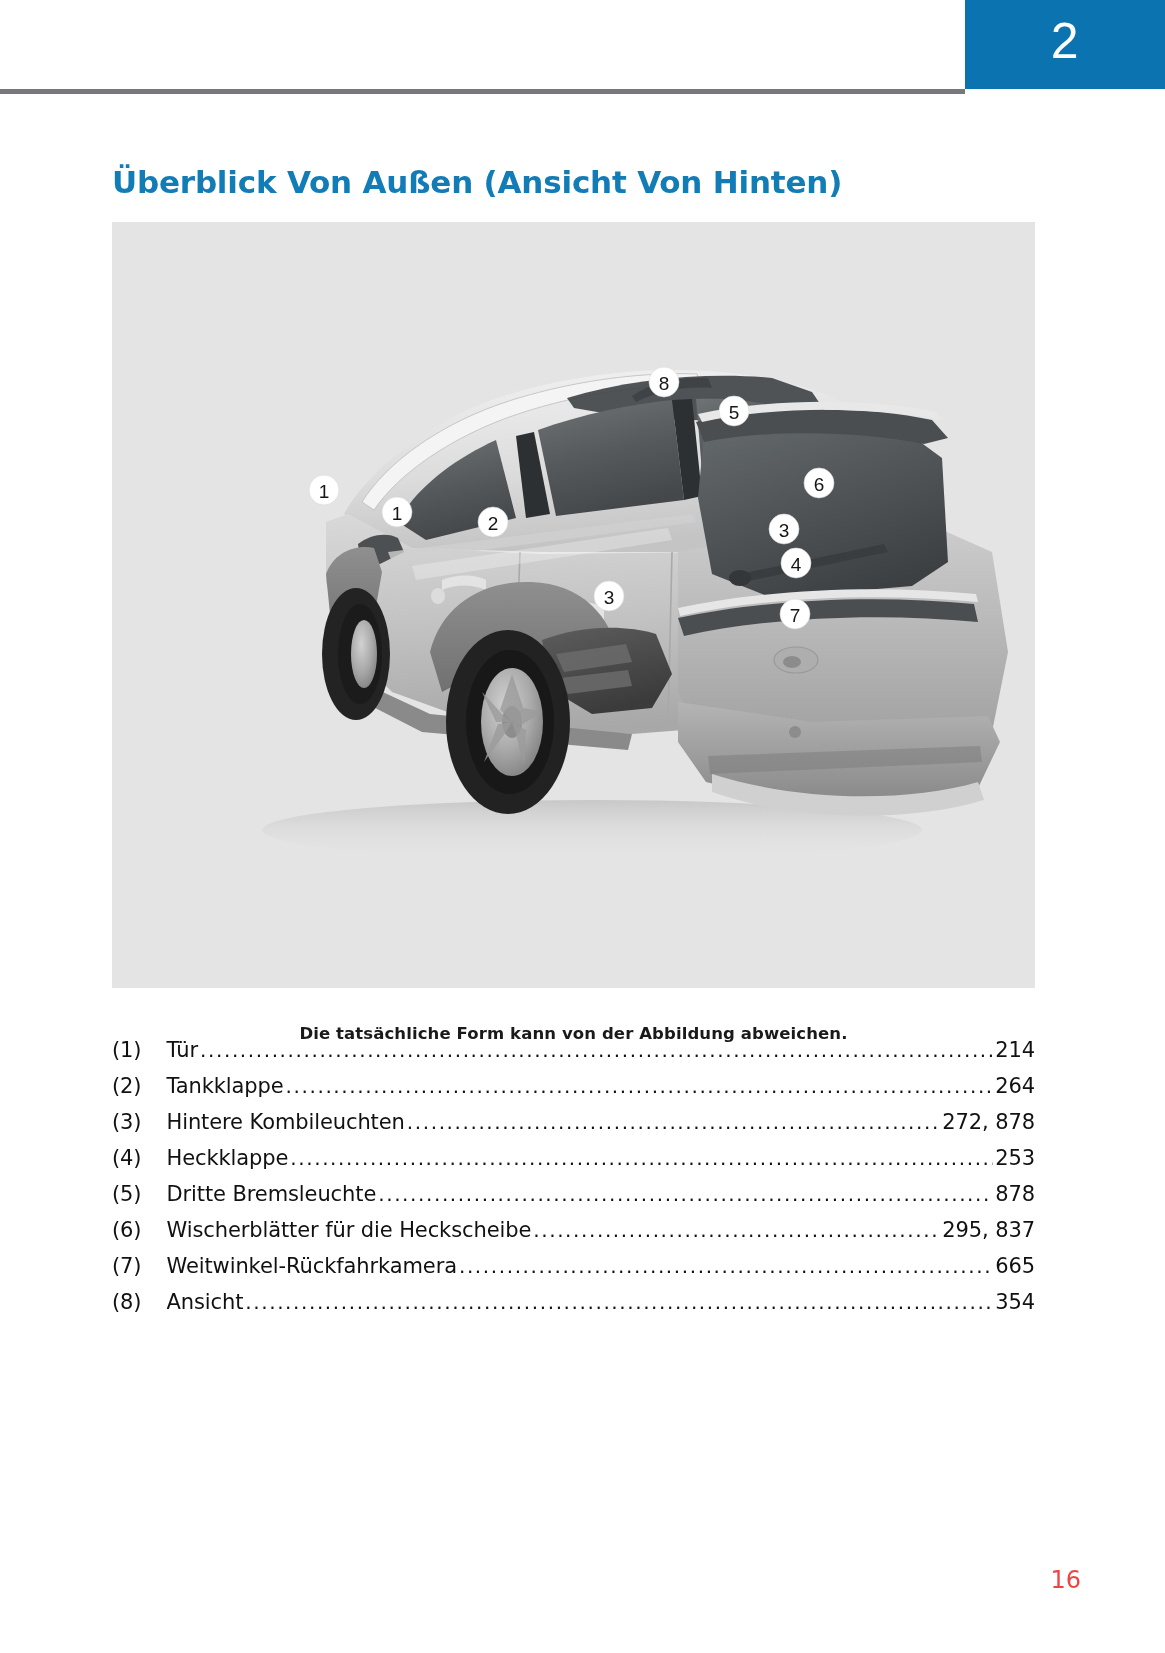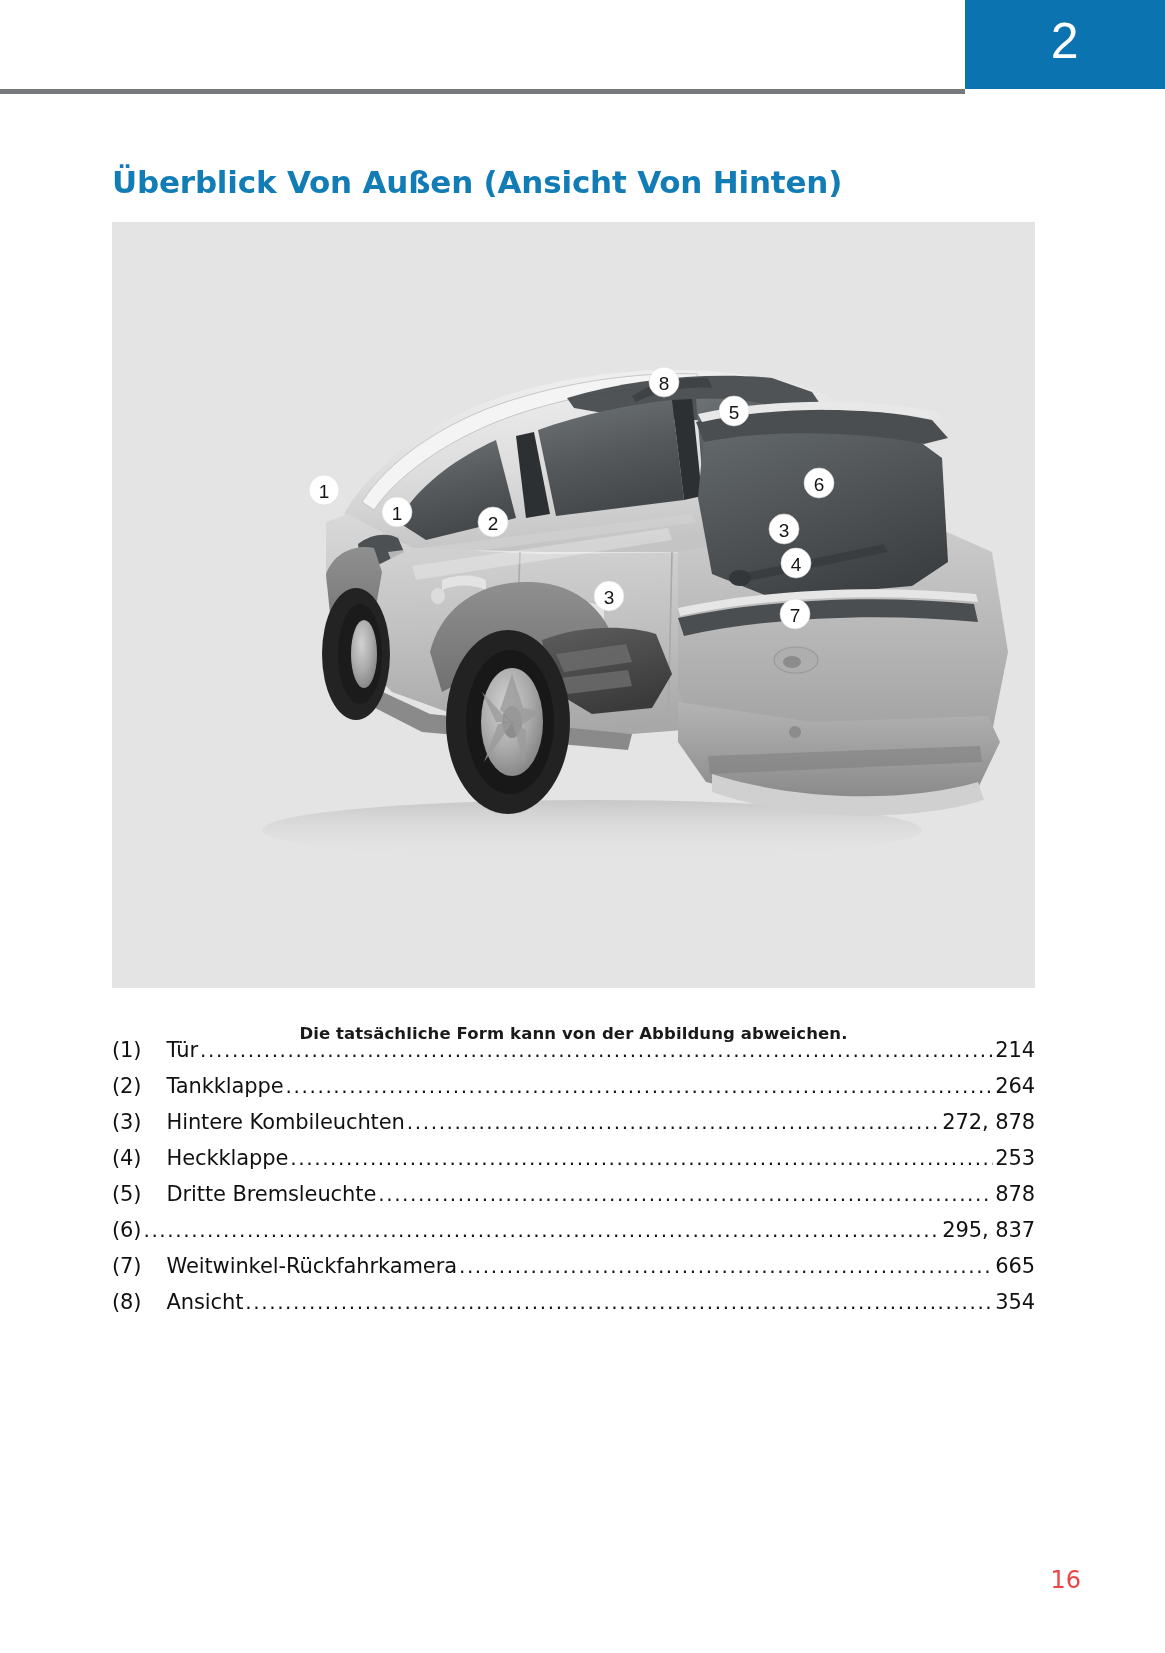--- a/index.html
+++ b/index.html
@@ -422,20 +422,21 @@
     <span class="idx-page">253</span>
   </div>
   <div class="index-row">
     <span class="idx-num">(5)</span>
     <span class="idx-label">Dritte Bremsleuchte</span>
     <span class="idx-leader">................................................................................................................................................................</span>
     <span class="idx-page">878</span>
   </div>
   <div class="index-row">
     <span class="idx-num">(6)</span>
+    <span class="idx-label">Wischerblätter für die Heckscheibe</span>
     <span class="idx-leader">................................................................................................................................................................</span>
     <span class="idx-page">295, 837</span>
   </div>
   <div class="index-row">
     <span class="idx-num">(7)</span>
     <span class="idx-label">Weitwinkel-Rückfahrkamera</span>
     <span class="idx-leader">................................................................................................................................................................</span>
     <span class="idx-page">665</span>
   </div>
   <div class="index-row">

